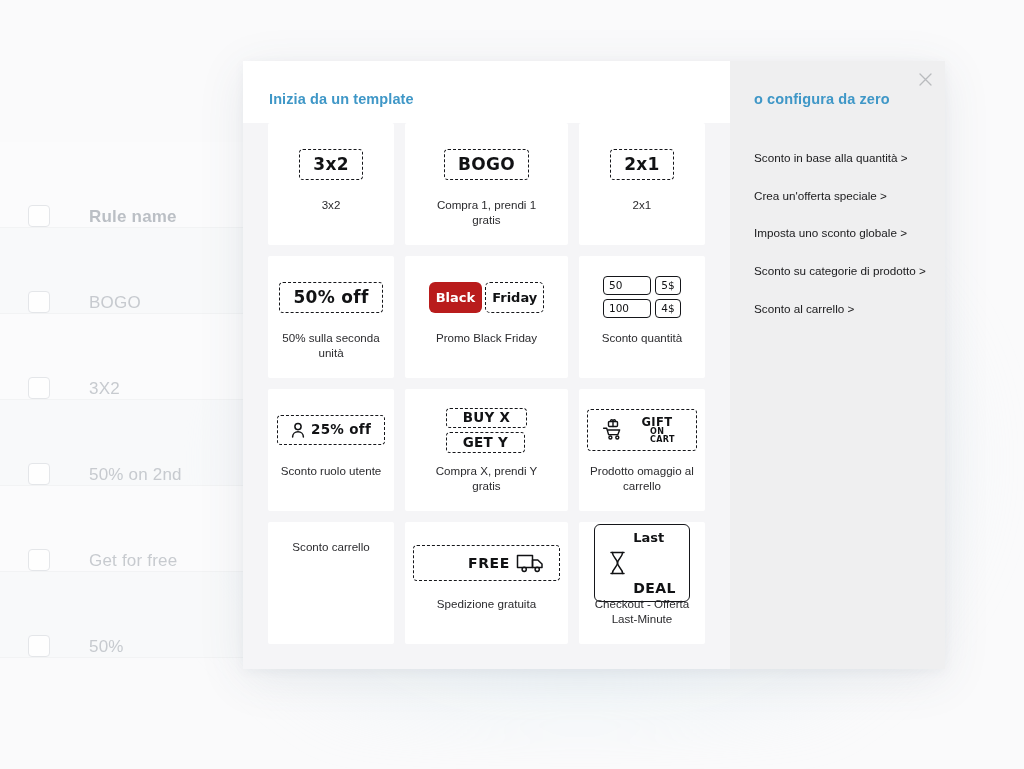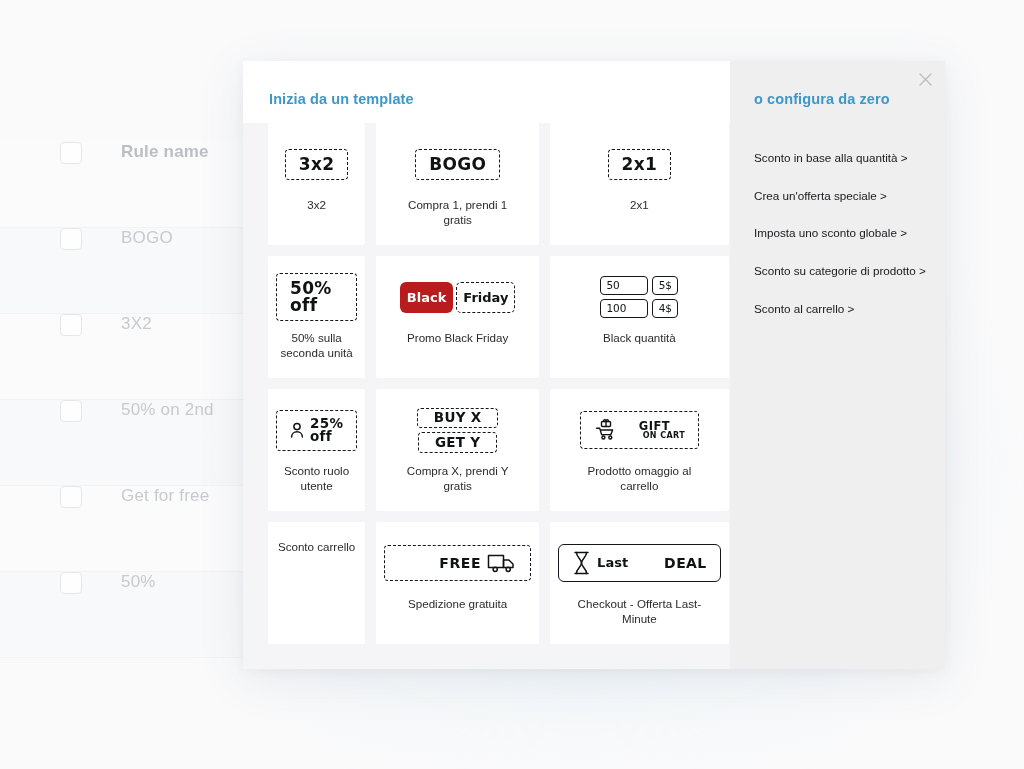--- a/index.html
+++ b/index.html
@@ -38,22 +38,22 @@
     left: 0;
     top: 142px;
     width: 248px;
     filter: blur(0.6px);
     opacity: 0.92;
   }
 
   .rule-row {
     height: 86px;
     display: flex;
-    align-items: flex-start;
-    padding-left: 60px;
+    align-items: flex-end;
+    padding-left: 28px;
     border-bottom: 1px solid #f2f3f4;
   }
   .rule-row:nth-child(odd) { background: #fcfcfd; }
   .rule-row:nth-child(even) { background: #f8f9fa; }
 
   .rule-checkbox {
     width: 22px;
     height: 22px;
     border: 1.5px solid #e3e5e8;
     border-radius: 4px;
@@ -158,21 +158,21 @@
     font-weight: 700;
     font-size: 17px;
     color: #111214;
     letter-spacing: 0.3px;
     line-height: 1;
   }
   .coupon-text.sm { font-size: 13.5px; }
   .coupon-text.xs { font-size: 14px; letter-spacing: 0.6px; margin-left: 41px; }
 
   
-  .stack2 { display: flex; flex-direction: column; gap: 4px; align-items: center; }
+  .stack2 { display: flex; flex-direction: column; gap: 4px; align-items: flex-start; }
   .stack2 .coupon { padding: 2.5px 16px; }
 
   .bf-wrap { display: flex; align-items: stretch; gap: 3px; }
   .bf-black {
     background: #b91c1c;
     border-radius: 6px;
     color: #ffffff;
     font-family: "DejaVu Sans", sans-serif;
     font-weight: 700;
     font-size: 13px;
@@ -239,21 +239,21 @@
   }
   .pct-stack .l1 {
     font-family: "DejaVu Sans", sans-serif;
     font-weight: 700; font-size: 14px; color: #111214;
   }
   .pct-stack .l2 {
     font-family: "DejaVu Sans", sans-serif;
     font-weight: 700; font-size: 10px; color: #111214;
   }
   .last-stack {
-    display: flex; flex-direction: row; align-items: flex-start; line-height: 1.02; gap: 36px;
+    display: flex; flex-direction: column; align-items: flex-start; line-height: 1.02; gap: 36px;
   }
   .last-stack .l1 { font-family:"DejaVu Sans",sans-serif; font-weight:700; font-size:13px; color:#111214; }
   .last-stack .l2 { font-family:"DejaVu Sans",sans-serif; font-weight:700; font-size:14px; letter-spacing:0.4px; color:#111214; }
 
   
   #modal-right {
     width: 215px;
     height: 100%;
     background: #efeff0;
     position: relative;
@@ -382,21 +382,21 @@
 
       <div class="template-card">
         <div class="tpl-art">
           <div class="qty-grid">
             <span class="qty-cell">50</span>
             <span class="qty-cell right">5$</span>
             <span class="qty-cell">100</span>
             <span class="qty-cell right">4$</span>
           </div>
         </div>
-        <div class="tpl-caption">Black quantità</div>
+        <div class="tpl-caption">Sconto quantità</div>
       </div>
 
       <div class="template-card">
         <div class="tpl-art">
           <div class="coupon">
             <span class="icon-inline">
               <svg width="14" height="16" viewBox="0 0 14 16" fill="none" stroke="#111214" stroke-width="1.5">
                 <circle cx="7" cy="4.6" r="3.1"></circle>
                 <path d="M1.6 15c0-3 2.4-5.2 5.4-5.2S12.4 12 12.4 15" stroke-linecap="round"></path>
               </svg>

